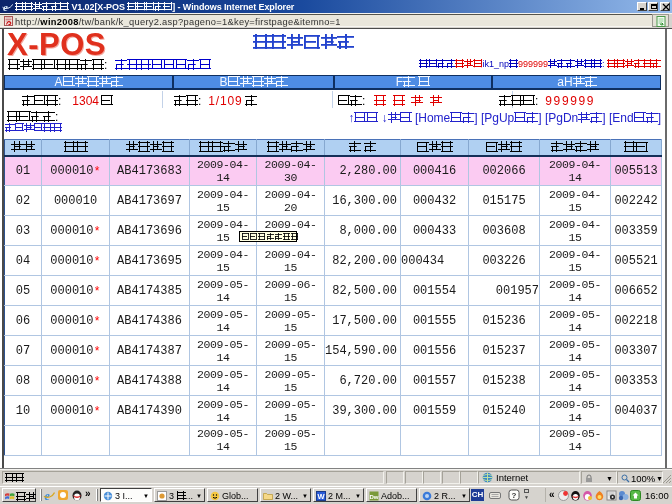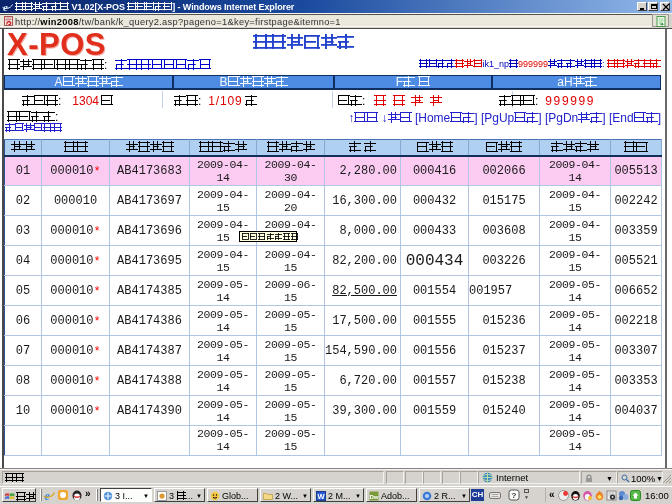--- a/index.html
+++ b/index.html
@@ -142,34 +142,34 @@
         <td class="mono" style="border-right:1px solid #b0c6e2;border-bottom:1px solid #b0c6e2;text-align:center;font-size:12px;color:#1a1a1a;padding:0;line-height:13px;font-size:11.5px;letter-spacing:-.4px;">2009-04-<br>15</td>
         <td class="mono" style="border-right:1px solid #b0c6e2;border-bottom:1px solid #b0c6e2;text-align:center;font-size:12px;color:#1a1a1a;padding:0;">003359</td>
       </tr>
       <tr style="height:30px;">
         <td class="mono" style="border-right:1px solid #b0c6e2;border-bottom:1px solid #b0c6e2;text-align:center;font-size:12px;color:#1a1a1a;padding:0;">04</td>
         <td class="mono" style="border-right:1px solid #b0c6e2;border-bottom:1px solid #b0c6e2;text-align:center;font-size:12px;color:#1a1a1a;padding:0;">000010<span style="color:#f00;position:relative;top:1.5px">*</span></td>
         <td class="mono" style="border-right:1px solid #b0c6e2;border-bottom:1px solid #b0c6e2;text-align:center;font-size:12px;color:#1a1a1a;padding:0;">AB4173695</td>
         <td class="mono" style="border-right:1px solid #b0c6e2;border-bottom:1px solid #b0c6e2;text-align:center;font-size:12px;color:#1a1a1a;padding:0;line-height:13px;font-size:11.5px;letter-spacing:-.4px;">2009-04-<br>15</td>
         <td class="mono" style="border-right:1px solid #b0c6e2;border-bottom:1px solid #b0c6e2;text-align:center;font-size:12px;color:#1a1a1a;padding:0;line-height:13px;font-size:11.5px;letter-spacing:-.4px;">2009-04-<br>15</td>
         <td class="mono" style="border-right:1px solid #b0c6e2;border-bottom:1px solid #b0c6e2;text-align:center;font-size:12px;color:#1a1a1a;padding:0;text-align:right;padding-right:3px;">82,200.00</td>
-        <td class="mono" style="border-right:1px solid #b0c6e2;border-bottom:1px solid #b0c6e2;text-align:center;font-size:16px;color:#1a1a1a;padding:0;">000434</td>
+        <td class="mono" style="border-right:1px solid #b0c6e2;border-bottom:1px solid #b0c6e2;font-size:12px;color:#1a1a1a;padding:0;">000434</td>
         <td class="mono" style="border-right:1px solid #b0c6e2;border-bottom:1px solid #b0c6e2;text-align:center;font-size:12px;color:#1a1a1a;padding:0;margin-left:19px;">003226</td>
         <td class="mono" style="border-right:1px solid #b0c6e2;border-bottom:1px solid #b0c6e2;text-align:center;font-size:12px;color:#1a1a1a;padding:0;line-height:13px;font-size:11.5px;letter-spacing:-.4px;">2009-04-<br>15</td>
         <td class="mono" style="border-right:1px solid #b0c6e2;border-bottom:1px solid #b0c6e2;text-align:center;font-size:12px;color:#1a1a1a;padding:0;">005521</td>
       </tr>
       <tr style="height:30px;">
         <td class="mono" style="border-right:1px solid #b0c6e2;border-bottom:1px solid #b0c6e2;text-align:center;font-size:12px;color:#1a1a1a;padding:0;">05</td>
         <td class="mono" style="border-right:1px solid #b0c6e2;border-bottom:1px solid #b0c6e2;text-align:center;font-size:12px;color:#1a1a1a;padding:0;">000010<span style="color:#f00;position:relative;top:1.5px">*</span></td>
         <td class="mono" style="border-right:1px solid #b0c6e2;border-bottom:1px solid #b0c6e2;text-align:center;font-size:12px;color:#1a1a1a;padding:0;">AB4174385</td>
         <td class="mono" style="border-right:1px solid #b0c6e2;border-bottom:1px solid #b0c6e2;text-align:center;font-size:12px;color:#1a1a1a;padding:0;line-height:13px;font-size:11.5px;letter-spacing:-.4px;">2009-05-<br>14</td>
         <td class="mono" style="border-right:1px solid #b0c6e2;border-bottom:1px solid #b0c6e2;text-align:center;font-size:12px;color:#1a1a1a;padding:0;line-height:13px;font-size:11.5px;letter-spacing:-.4px;">2009-06-<br>15</td>
-        <td class="mono" style="border-right:1px solid #b0c6e2;border-bottom:1px solid #b0c6e2;text-align:center;font-size:12px;color:#1a1a1a;padding:0;text-align:right;padding-right:3px;text-decoration:underline;">82,500.00</td>
+        <td class="mono" style="border-right:1px solid #b0c6e2;border-bottom:1px solid #b0c6e2;text-align:center;font-size:12px;color:#1a1a1a;padding:0;text-align:right;padding-right:3px;">82,500.00</td>
         <td class="mono" style="border-right:1px solid #b0c6e2;border-bottom:1px solid #b0c6e2;text-align:center;font-size:12px;color:#1a1a1a;padding:0;">001554</td>
-        <td class="mono" style="border-right:1px solid #b0c6e2;border-bottom:1px solid #b0c6e2;text-align:left;font-size:12px;color:#1a1a1a;padding:0;">001957</td>
+        <td class="mono" style="border-right:1px solid #b0c6e2;border-bottom:1px solid #b0c6e2;text-align:right;font-size:12px;color:#1a1a1a;padding:0;">001957</td>
         <td class="mono" style="border-right:1px solid #b0c6e2;border-bottom:1px solid #b0c6e2;text-align:center;font-size:12px;color:#1a1a1a;padding:0;line-height:13px;font-size:11.5px;letter-spacing:-.4px;">2009-05-<br>14</td>
         <td class="mono" style="border-right:1px solid #b0c6e2;border-bottom:1px solid #b0c6e2;text-align:center;font-size:12px;color:#1a1a1a;padding:0;">006652</td>
       </tr>
       <tr style="height:30px;">
         <td class="mono" style="border-right:1px solid #b0c6e2;border-bottom:1px solid #b0c6e2;text-align:center;font-size:12px;color:#1a1a1a;padding:0;">06</td>
         <td class="mono" style="border-right:1px solid #b0c6e2;border-bottom:1px solid #b0c6e2;text-align:center;font-size:12px;color:#1a1a1a;padding:0;">000010<span style="color:#f00;position:relative;top:1.5px">*</span></td>
         <td class="mono" style="border-right:1px solid #b0c6e2;border-bottom:1px solid #b0c6e2;text-align:center;font-size:12px;color:#1a1a1a;padding:0;">AB4174386</td>
         <td class="mono" style="border-right:1px solid #b0c6e2;border-bottom:1px solid #b0c6e2;text-align:center;font-size:12px;color:#1a1a1a;padding:0;line-height:13px;font-size:11.5px;letter-spacing:-.4px;">2009-05-<br>14</td>
         <td class="mono" style="border-right:1px solid #b0c6e2;border-bottom:1px solid #b0c6e2;text-align:center;font-size:12px;color:#1a1a1a;padding:0;line-height:13px;font-size:11.5px;letter-spacing:-.4px;">2009-05-<br>15</td>
         <td class="mono" style="border-right:1px solid #b0c6e2;border-bottom:1px solid #b0c6e2;text-align:center;font-size:12px;color:#1a1a1a;padding:0;text-align:right;padding-right:3px;">17,500.00</td>

